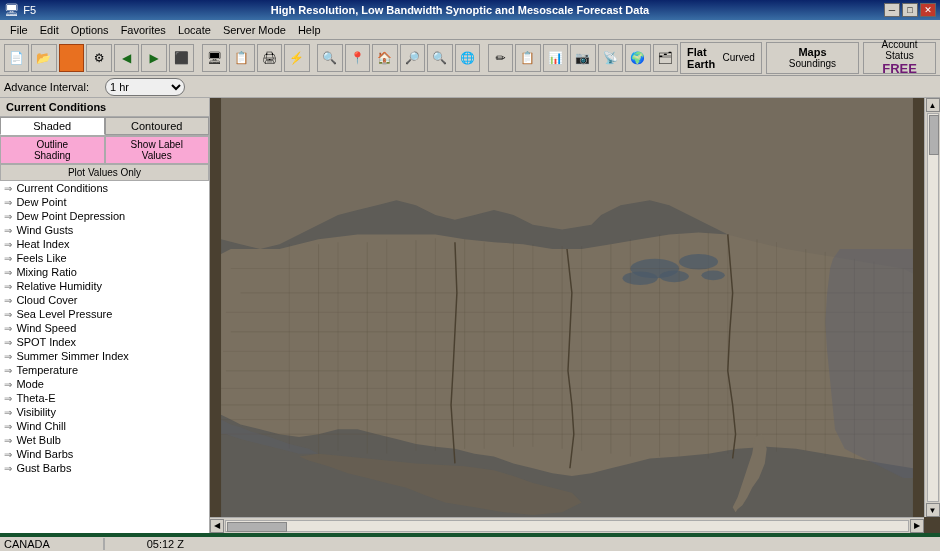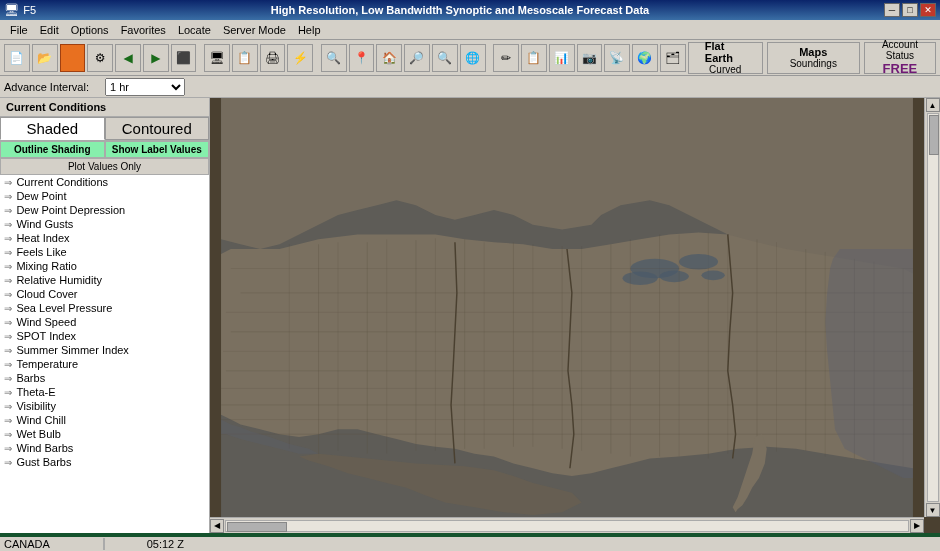--- a/index.html
+++ b/index.html
@@ -62,25 +62,25 @@
     .tb-separator { width: 4px; height: 28px; }
 
     
     .right-tb {
       margin-left: auto;
       display: flex;
       gap: 4px;
       align-items: center;
     }
     .flat-earth-btn {
-      display: flex; flex-direction: column;
+      display: flex; flex-direction: row;
       align-items: center;
       border: 1px solid #999;
       background: #d4d0c8;
-      padding: 2px 16px;
+      padding: 2px 6px;
       cursor: pointer;
       font-size: 10px;
       height: 32px;
       justify-content: center;
     }
     .flat-earth-btn .top { font-weight: bold; font-size: 11px; }
     .maps-btn {
       display: flex; flex-direction: column;
       align-items: center;
       border: 1px solid #999;
@@ -105,21 +105,21 @@
     
     #advance-row {
       background: #d4d0c8;
       height: 22px;
       display: flex;
       align-items: center;
       padding: 0 4px;
       border-bottom: 1px solid #aaa;
     }
     #advance-row label { font-size: 11px; margin-right: 16px; }
-    #advance-row select { font-size: 11px; width: 80px; height: 18px; }
+    #advance-row select { font-size: 11px; width: 80px; height: 18px; border-radius: 9px; }
 
     
     #main-layout {
       display: flex;
       height: calc(551px - 20px - 20px - 36px - 22px - 18px);
     }
 
     
     #left-panel {
       width: 210px;
@@ -136,41 +136,40 @@
       padding: 3px 6px;
       border-bottom: 1px solid #aaa;
     }
     .tab-row {
       display: flex;
       border-bottom: 1px solid #aaa;
     }
     .tab-btn {
       flex: 1; text-align: center;
       padding: 2px 4px;
-      font-size: 15px;
+      font-size: 11px;
       cursor: pointer;
       background: #d4d0c8;
       border: 1px solid #999;
     }
     .tab-btn.active {
       background: white;
       border-bottom: 1px solid white;
     }
     .option-row {
       display: flex;
       border-bottom: 1px solid #aaa;
     }
     .option-btn {
       flex: 1; text-align: center;
-      padding: 2px 2px;
+      padding: 2px 19px;
       font-size: 10px;
       cursor: pointer;
-      background: #86efac;
+      background: #f9a8d4;
       border: 1px solid #aaa;
-      font-weight: bold;
     }
     .center-btn {
       text-align: center;
       padding: 2px 4px;
       font-size: 10px;
       cursor: pointer;
       background: #d4d0c8;
       border: 1px solid #aaa;
       border-top: none;
       margin: 0 auto;
@@ -408,21 +407,21 @@
       <div class="list-item">
         <span class="arrow-icon">⇒</span>
         <span>Summer Simmer Index</span>
       </div>
       <div class="list-item">
         <span class="arrow-icon">⇒</span>
         <span>Temperature</span>
       </div>
       <div class="list-item">
         <span class="arrow-icon">⇒</span>
-        <span>Barbs</span>
+        <span>Mode</span>
       </div>
       <div class="list-item">
         <span class="arrow-icon">⇒</span>
         <span>Theta-E</span>
       </div>
       <div class="list-item">
         <span class="arrow-icon">⇒</span>
         <span>Visibility</span>
       </div>
       <div class="list-item">

